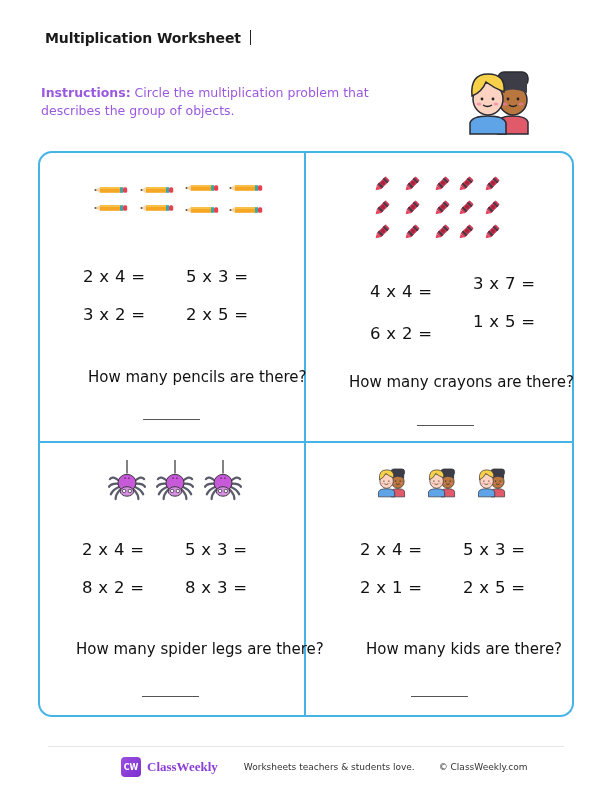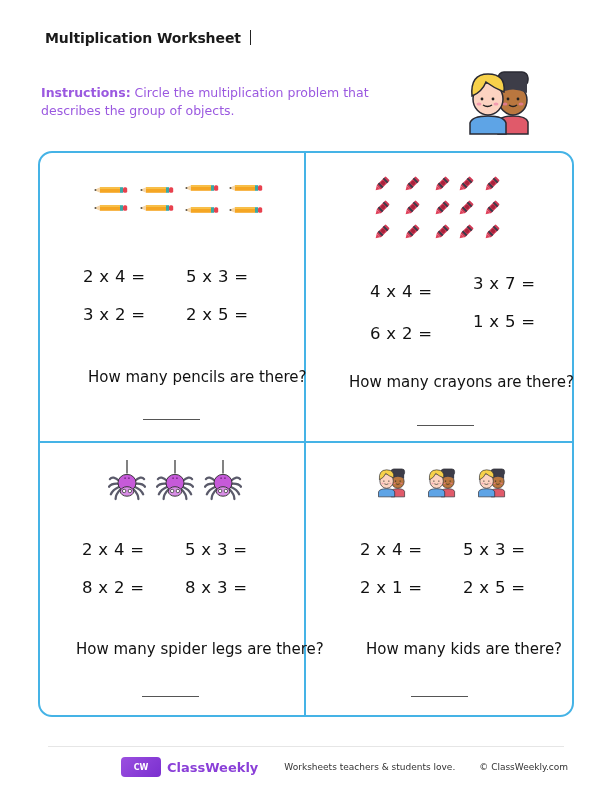--- a/index.html
+++ b/index.html
@@ -21,23 +21,23 @@
   .vdiv { position: absolute; left: 304px; top: 152px; width: 2px; height: 564px; background: #45b3e6; }
   .hdiv { position: absolute; left: 39px; top: 441px; width: 534px; height: 2px; background: #45b3e6; }
   .prob { position: absolute; font-size: 16.5px; letter-spacing: 0.3px; white-space: nowrap; color: #111; text-align: right; }
   .question { position: absolute; font-size: 15px; white-space: nowrap; color: #111; text-align: center; margin-left: 8px; }
   .blank { position: absolute; height: 1.2px; background: #555; }
 
   .objects { position: absolute; }
 
   .footer-line { position: absolute; left: 48px; top: 746px; width: 516px; height: 1px; background: #e6e6e6; }
   .footer { position: absolute; left: 121px; top: 757px; display: flex; align-items: center; white-space: nowrap; }
-  .cw-logo { width: 40px; height: 20px; border-radius: 4px; background: linear-gradient(135deg,#9b4fe0,#7a2fcf);
+  .cw-logo { width: 20px; height: 20px; border-radius: 4px; background: linear-gradient(135deg,#9b4fe0,#7a2fcf);
              color: #fff; font-size: 8px; font-weight: bold; display: flex; align-items: center; justify-content: center; }
-  .brand { font-size: 13px; font-weight: bold; color: #8a3fd8; margin-left: 6px; }
+  .brand { font-size: 13px; font-weight: bold; color: #8a3fd8; margin-left: 6px; font-family: Liberation Serif, serif; }
   .tagline { font-size: 9px; color: #333; margin-left: 26px; text-align: right; }
   .copy { font-size: 9px; color: #333; margin-left: 24px; }
 </style>
 </head>
 <body>
 
 <svg width="0" height="0" style="position:absolute">
   <defs>
     <symbol id="sym-pencil" viewBox="0 0 34 8">
       <polygon points="0,4 6,1.2 6,6.8" fill="#f5d6a8"></polygon>

